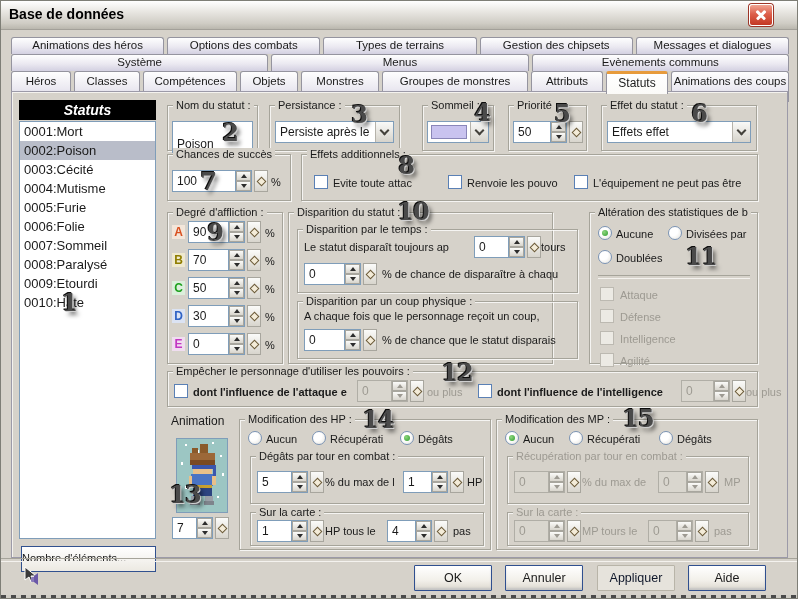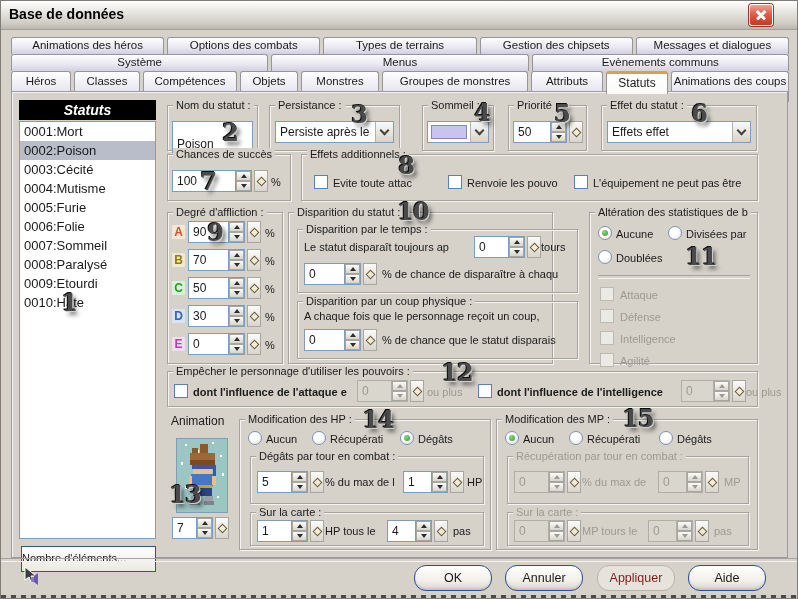--- a/index.html
+++ b/index.html
@@ -73,24 +73,24 @@
   .listbox{position:absolute;left:18px;top:120px;width:137px;height:418px;background:#fff;
     border:1px solid #7f9db9;box-sizing:border-box;overflow:hidden;}
   .li{height:19px;line-height:19px;font-size:13px;padding-left:4px;white-space:nowrap;}
   .li.sel{background:#b9bdc9;}
   .clipbtn{position:absolute;left:20px;top:545px;width:133px;height:24px;border-radius:0;
     border:1px solid #31518f;background:linear-gradient(180deg,#fff,#ece9e2);
     font-size:11px;text-align:left;line-height:22px;overflow:hidden;}
   
   .footsep{position:absolute;left:0px;top:557px;width:798px;height:2px;
     border-top:1px solid #a6a49a;border-bottom:1px solid #f4f2ee;}
-  .btn{position:absolute;top:564px;height:26px;border-radius:12px;border:1px solid #2f4f8f;
+  .btn{position:absolute;top:564px;height:26px;border-radius:1px;border:1px solid #2f4f8f;
     background:linear-gradient(180deg,#ffffff 0%,#f2f0ea 60%,#dcd8ce 100%);
     font-size:12.5px;text-align:center;line-height:24px;box-sizing:border-box;box-shadow:inset 0 -2px 2px rgba(120,130,160,.25);}
-  .btn.dis{border-color:#b8b4a8;color:#7f1d1d;box-shadow:none;background:#e6e3dc;}
+  .btn.dis{border-color:#b8b4a8;color:#0f172a;box-shadow:none;background:#e6e3dc;}
   .dash{position:absolute;left:0;bottom:0;width:100%;height:3px;
     background:repeating-linear-gradient(90deg,#4a4a4a 0 5px,#cfccc4 5px 10px);}
   
   .an{position:absolute;transform:translate(-50%,-50%);font-family:"DejaVu Serif",serif;
     font-weight:bold;font-size:24px;color:#4a4a4a;z-index:30;letter-spacing:-1px;
     text-shadow:-1px -1px 0 #0d0d0d,1px 1px 0 #cfcfcf,3px 4px 4px rgba(0,0,0,.55);}
   
   .dl{position:absolute;font-size:12px;font-weight:bold;width:13px;text-align:center;}
   .lA{color:#d94f1e;background:#f3e6da;} .lB{color:#8f7d00;background:#efe9cf;}
   .lC{color:#1fa11f;background:#dcefdc;} .lD{color:#2f62c4;background:#dbe3f3;} .lE{color:#c238c2;background:#f0ddf0;}

